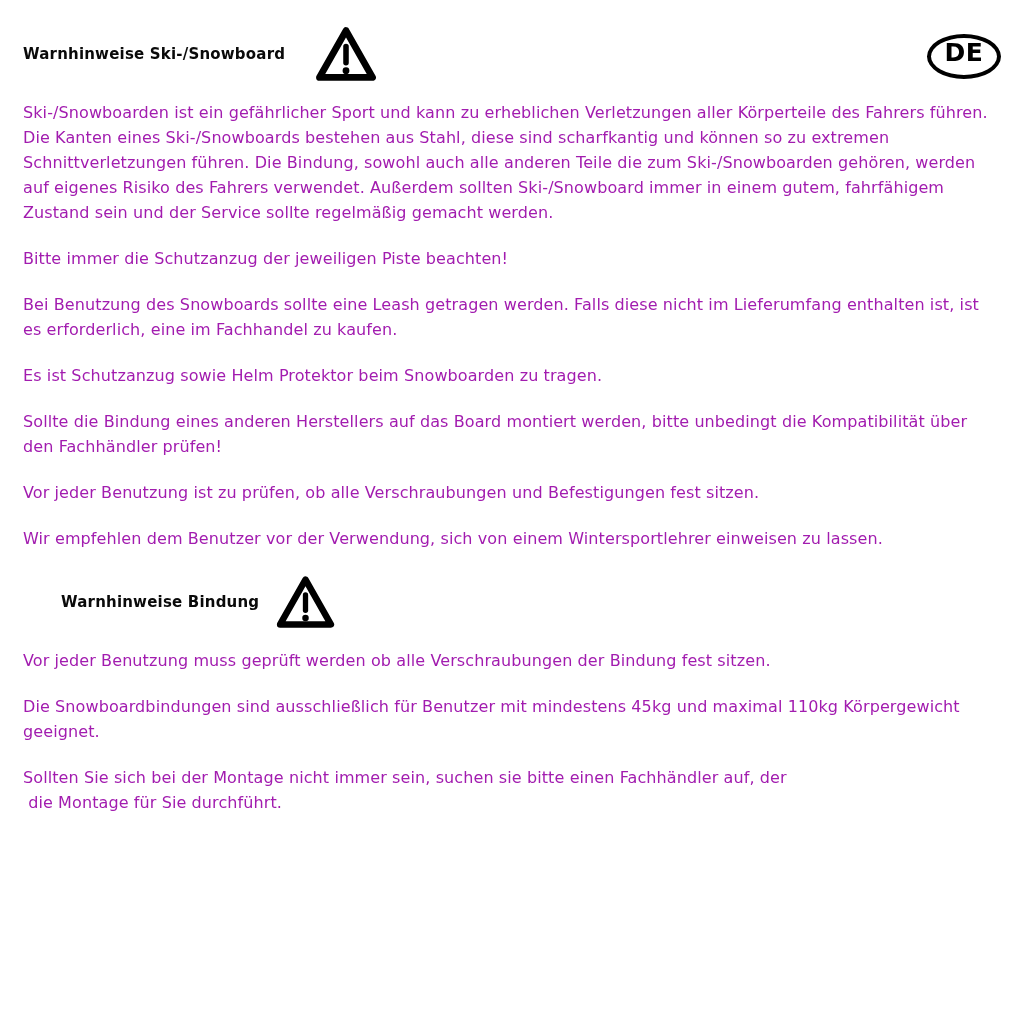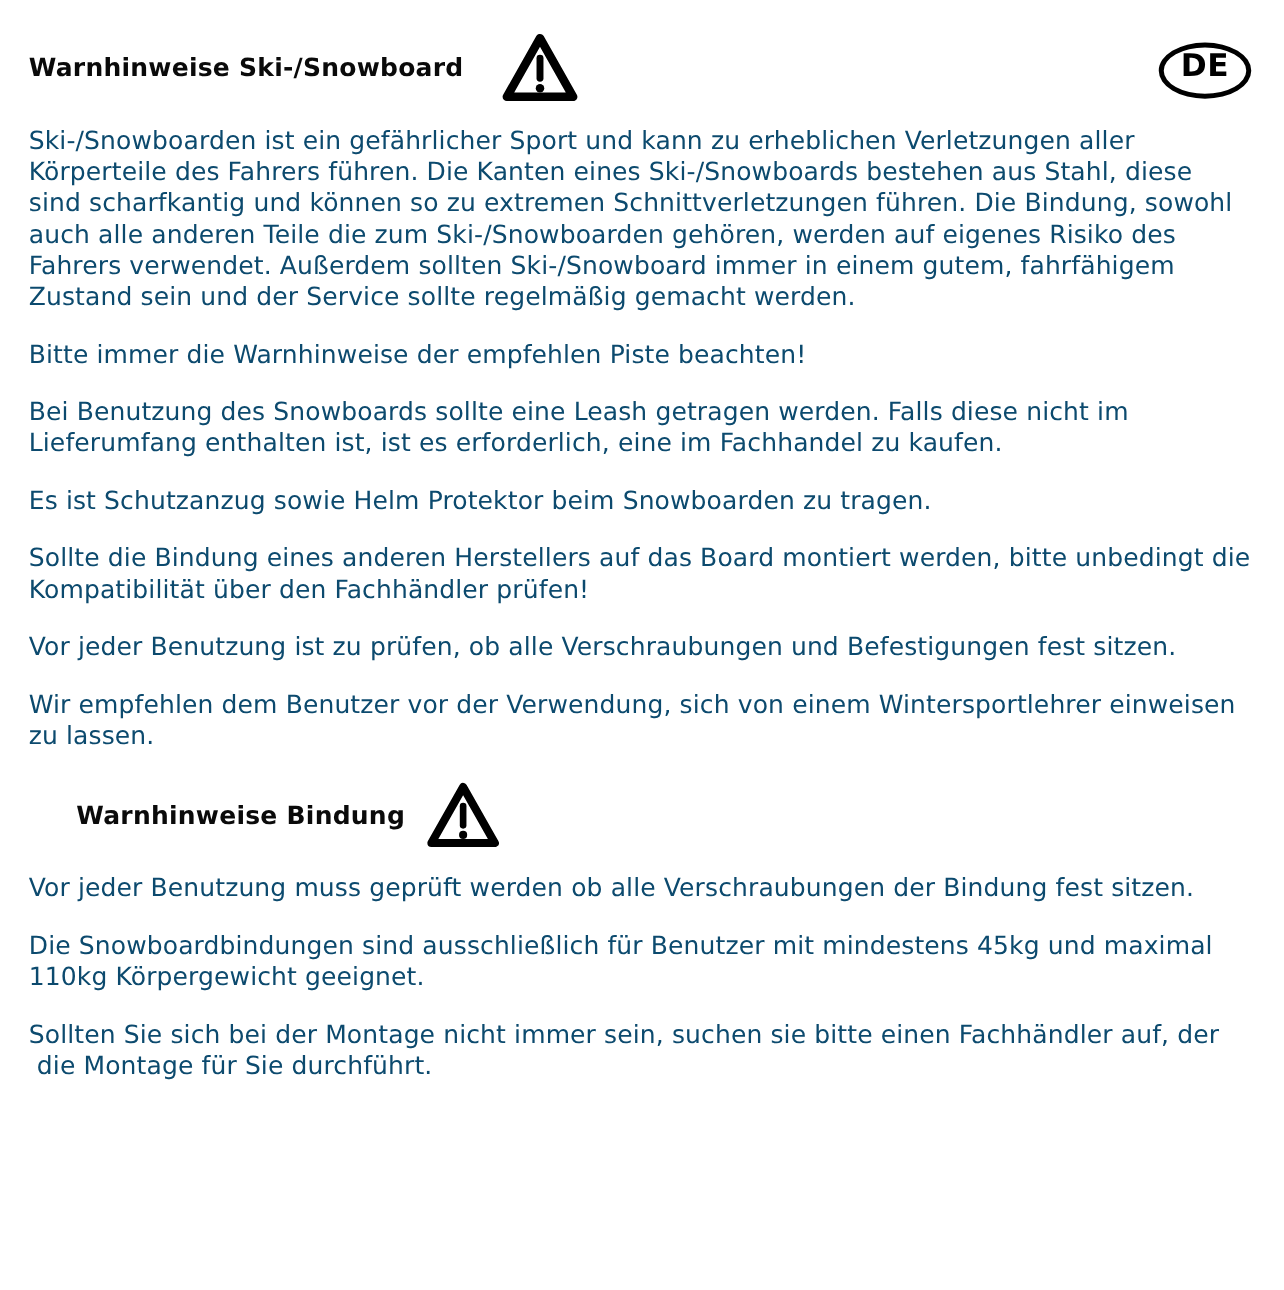--- a/index.html
+++ b/index.html
@@ -26,21 +26,21 @@
     align-items: center;
     gap: 30px;
   }
   .heading-row.second {
     margin-top: 22px;
     gap: 17px;
     margin-left: 38px;
   }
   h1, h2 {
     margin: 0;
-    font-size: 20px;
+    font-size: 15px;
     font-weight: bold;
     color: #0a0a0a;
     letter-spacing: 0.2px;
     white-space: nowrap;
   }
   .warn-icon {
     flex: 0 0 auto;
     display: block;
   }
   .lang-badge {
@@ -54,24 +54,24 @@
     border-radius: 50%;
     display: flex;
     justify-content: center;
     font-size: 25px;
     font-weight: bold;
     color: #000000;
     letter-spacing: 0.5px;
   }
   p.body-text {
     margin: 21px 0 0 0;
-    font-size: 20px;
+    font-size: 16px;
     line-height: 25px;
     letter-spacing: 0.1px;
-    color: #0c4a6e;
+    color: #a21caf;
     white-space: pre-wrap;
     max-width: 980px;
   }
   p.body-text.first-after-heading {
     margin-top: 17px;
   }
 </style>
 </head>
 <body>
 
@@ -83,21 +83,21 @@
       <path d="M50 9 L93 85 L7 85 Z" fill="none" stroke="#000" stroke-width="11" stroke-linejoin="round"></path>
       <line x1="50" y1="35" x2="50" y2="61" stroke="#000" stroke-width="9" stroke-linecap="round"></line>
       <circle cx="50" cy="74" r="5.5" fill="#000"></circle>
     </svg>
     <div class="lang-badge">
       <span>DE</span>
     </div>
   </div>
 
   <p class="body-text first-after-heading">Ski-/Snowboarden ist ein gefährlicher Sport und kann zu erheblichen Verletzungen aller Körperteile des Fahrers führen. Die Kanten eines Ski-/Snowboards bestehen aus Stahl, diese sind scharfkantig und können so zu extremen Schnittverletzungen führen. Die Bindung, sowohl auch alle anderen Teile die zum Ski-/Snowboarden gehören, werden auf eigenes Risiko des Fahrers verwendet. Außerdem sollten Ski-/Snowboard immer in einem gutem, fahrfähigem Zustand sein und der Service sollte regelmäßig gemacht werden.</p>
-  <p class="body-text">Bitte immer die Warnhinweise der empfehlen Piste beachten!</p>
+  <p class="body-text">Bitte immer die Schutzanzug der jeweiligen Piste beachten!</p>
   <p class="body-text">Bei Benutzung des Snowboards sollte eine Leash getragen werden. Falls diese nicht im Lieferumfang enthalten ist, ist es erforderlich, eine im Fachhandel zu kaufen.</p>
   <p class="body-text">Es ist Schutzanzug sowie Helm Protektor beim Snowboarden zu tragen.</p>
   <p class="body-text">Sollte die Bindung eines anderen Herstellers auf das Board montiert werden, bitte unbedingt die Kompatibilität über den Fachhändler prüfen!</p>
   <p class="body-text">Vor jeder Benutzung ist zu prüfen, ob alle Verschraubungen und Befestigungen fest sitzen.</p>
   <p class="body-text">Wir empfehlen dem Benutzer vor der Verwendung, sich von einem Wintersportlehrer einweisen zu lassen.</p>
 
   <div class="heading-row second">
     <h2>Warnhinweise Bindung</h2>
     <svg class="warn-icon" width="59" height="58" viewBox="0 0 100 94" aria-hidden="true">
       <path d="M50 9 L93 85 L7 85 Z" fill="none" stroke="#000" stroke-width="11" stroke-linejoin="round"></path>

